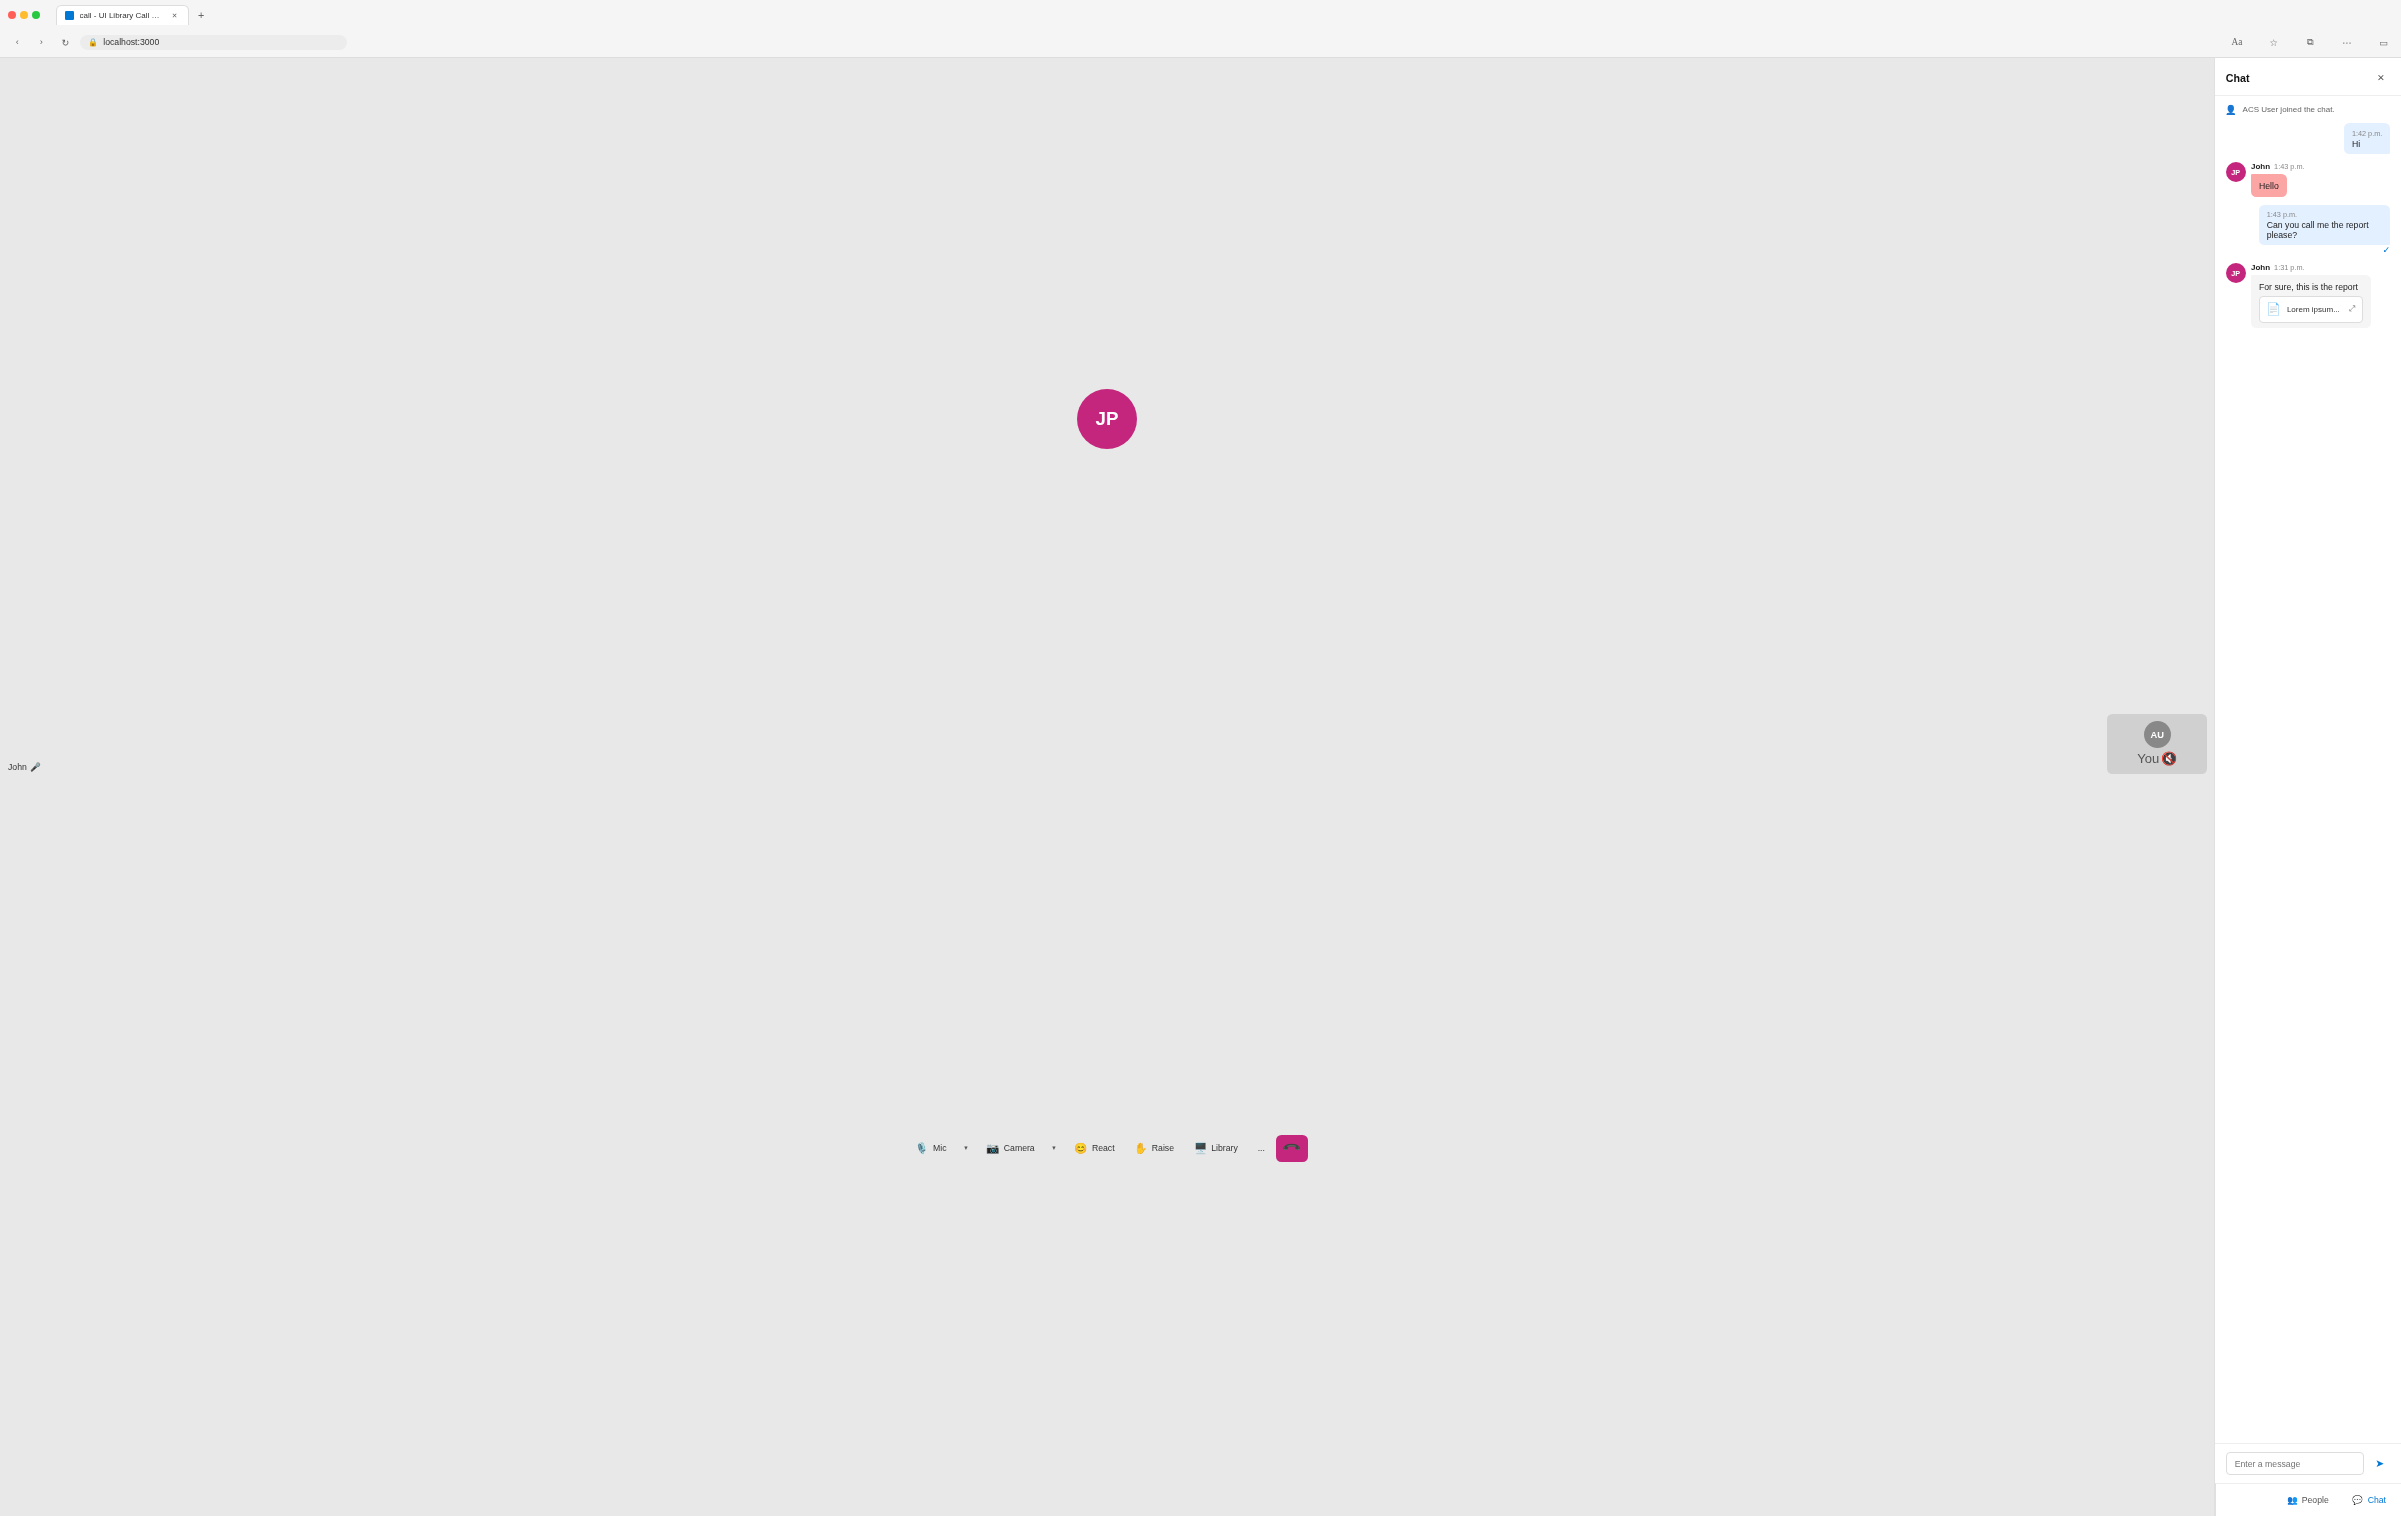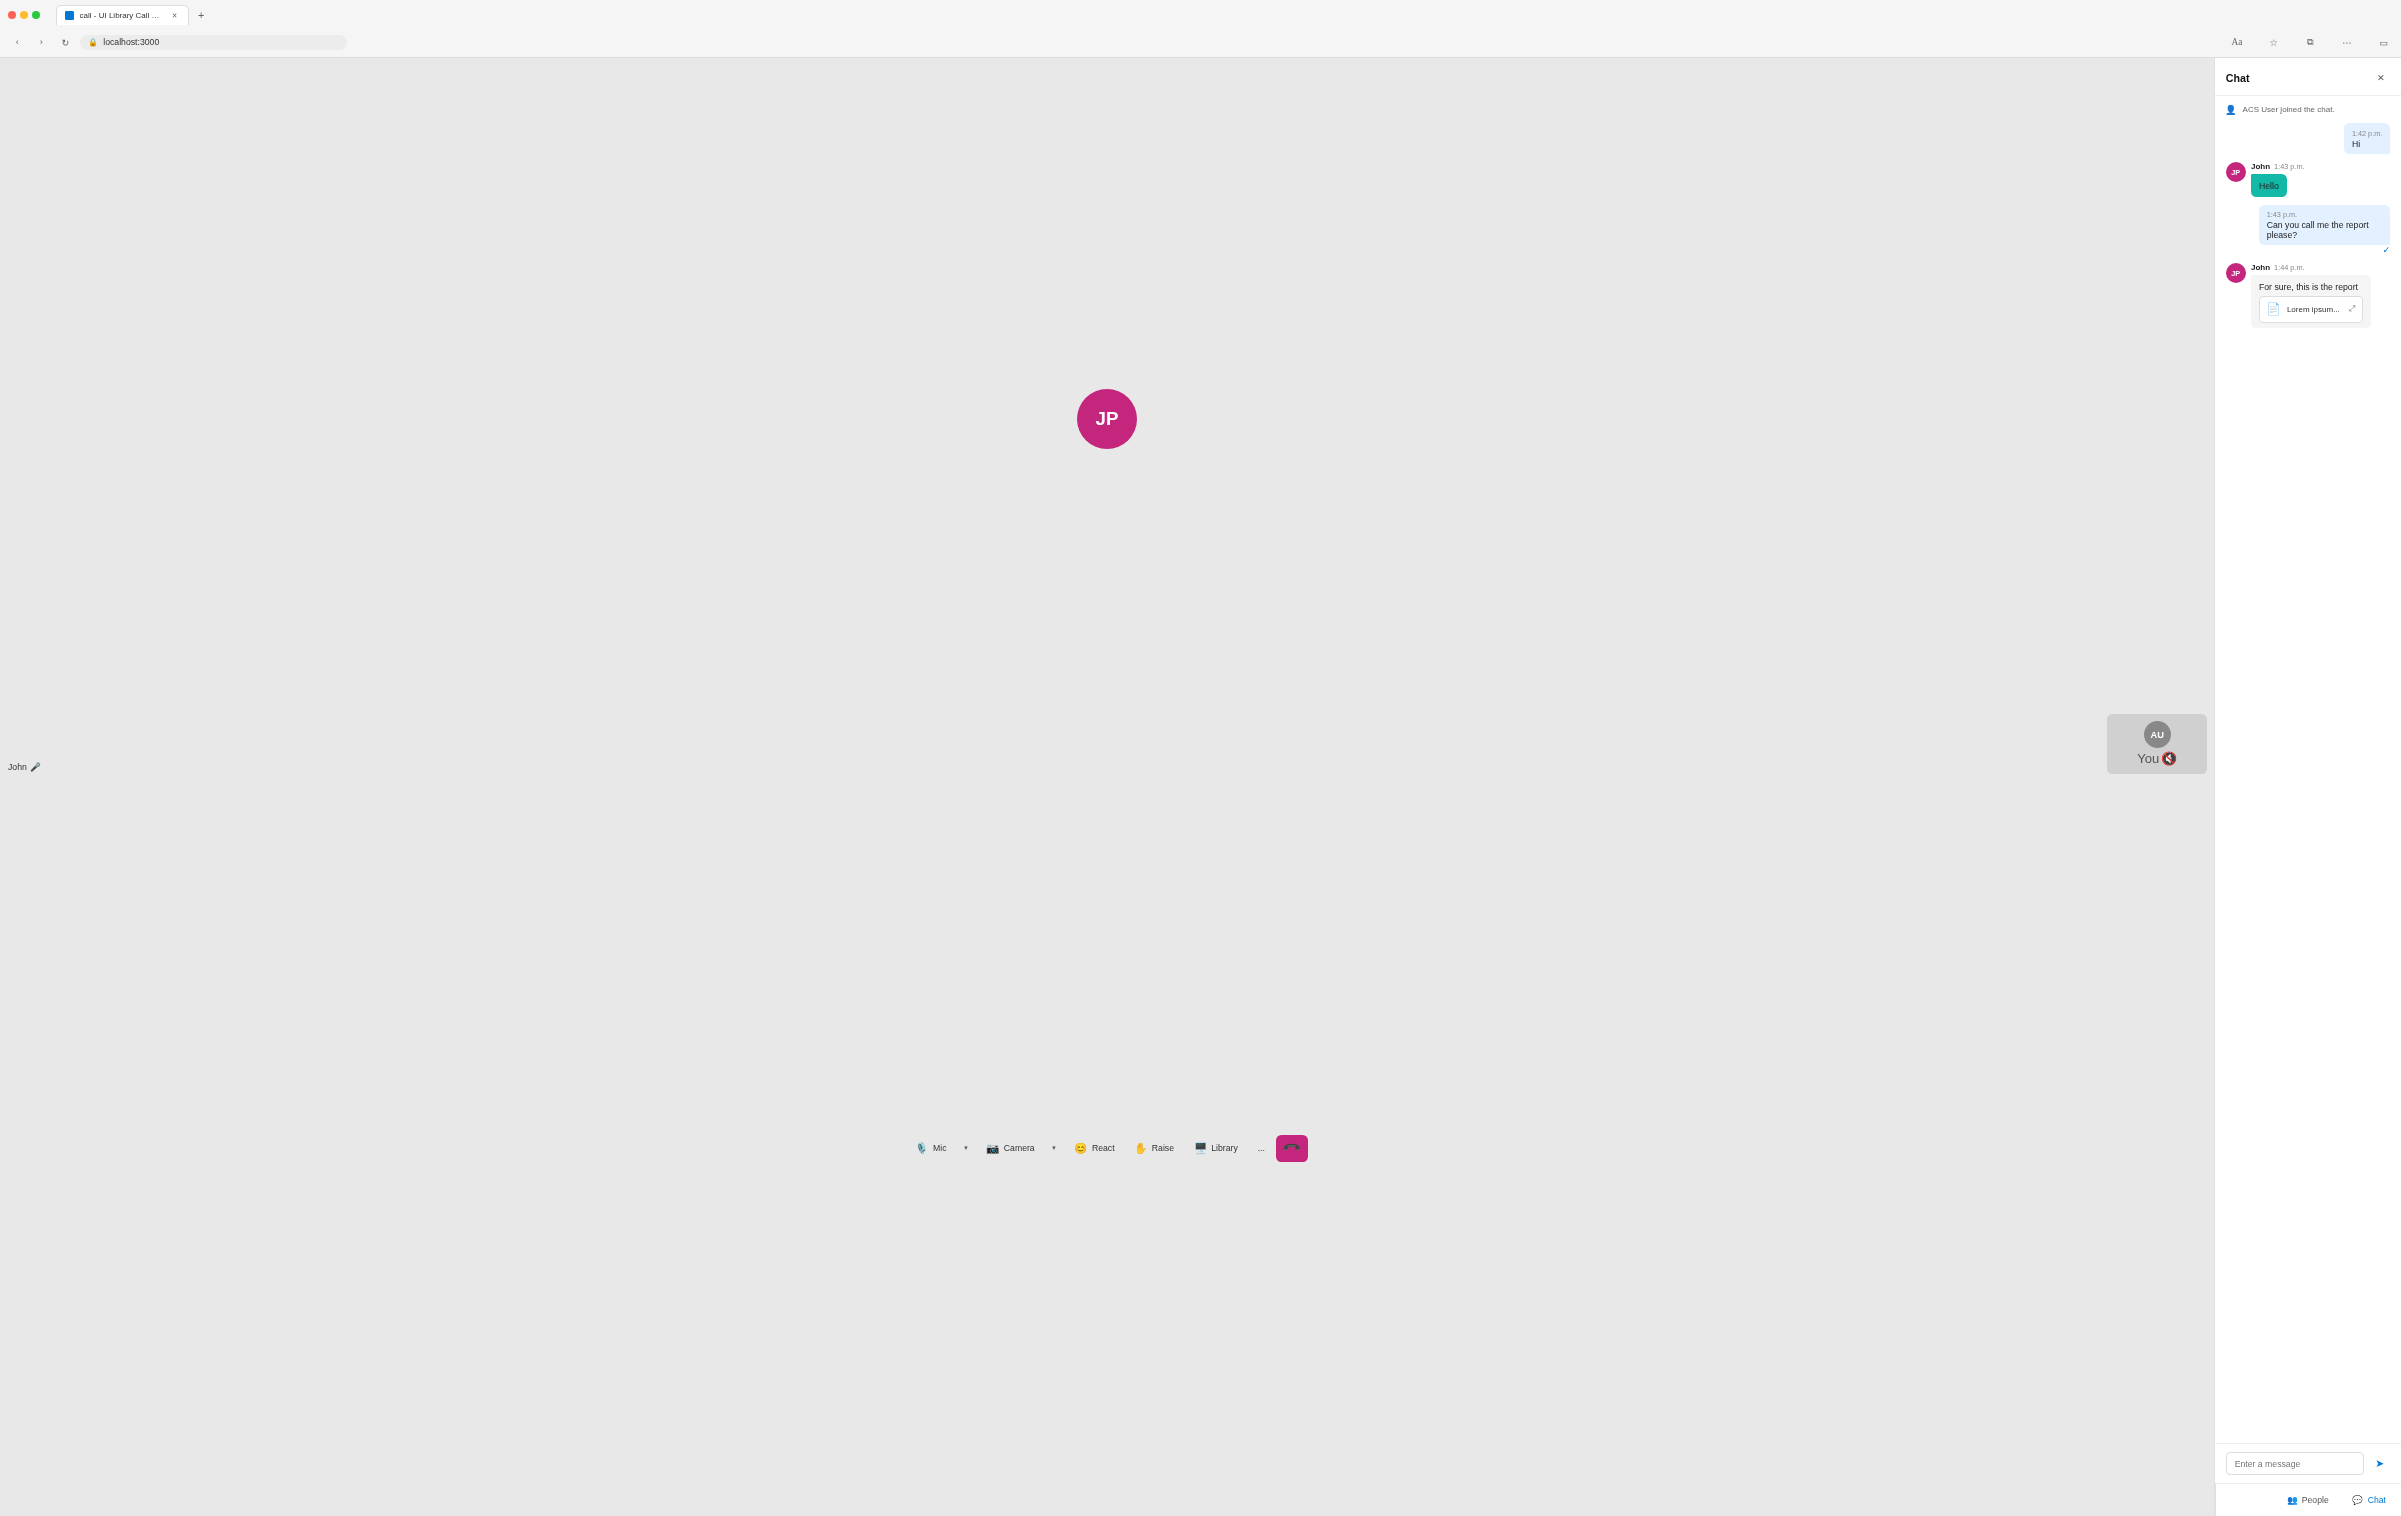--- a/index.html
+++ b/index.html
@@ -392,21 +392,21 @@
     .msg-name {
       font-size: 8px;
       font-weight: 600;
       color: #222;
     }
     .msg-time {
       font-size: 7.3px;
       color: #888;
     }
     .msg-bubble {
-      background: #14b8a6;
+      background: #fca5a5;
       border-radius: 1.3px 5.3px 5.3px 5.3px;
       padding: 5.3px 8px;
       display: inline-block;
       max-width: 100%;
     }
     .msg-bubble-text {
       font-size: 8.7px;
       color: #222;
     }
 
@@ -663,21 +663,21 @@
           </div>
         </div>
         <div class="read-receipt">✓</div>
       </div>
 
       <div class="message-left">
         <div class="msg-avatar">JP</div>
         <div class="msg-content">
           <div class="msg-header">
             <span class="msg-name">John</span>
-            <span class="msg-time">1:44 p.m.</span>
+            <span class="msg-time">1:31 p.m.</span>
           </div>
           <div class="message-with-file">
             <span class="msg-bubble-text">For sure, this is the report</span>
             <div class="file-attachment">
               <span class="file-icon">📄</span>
               <span class="file-name">Lorem ipsum...</span>
               <span class="file-open-icon">⤢</span>
             </div>
           </div>
         </div>

